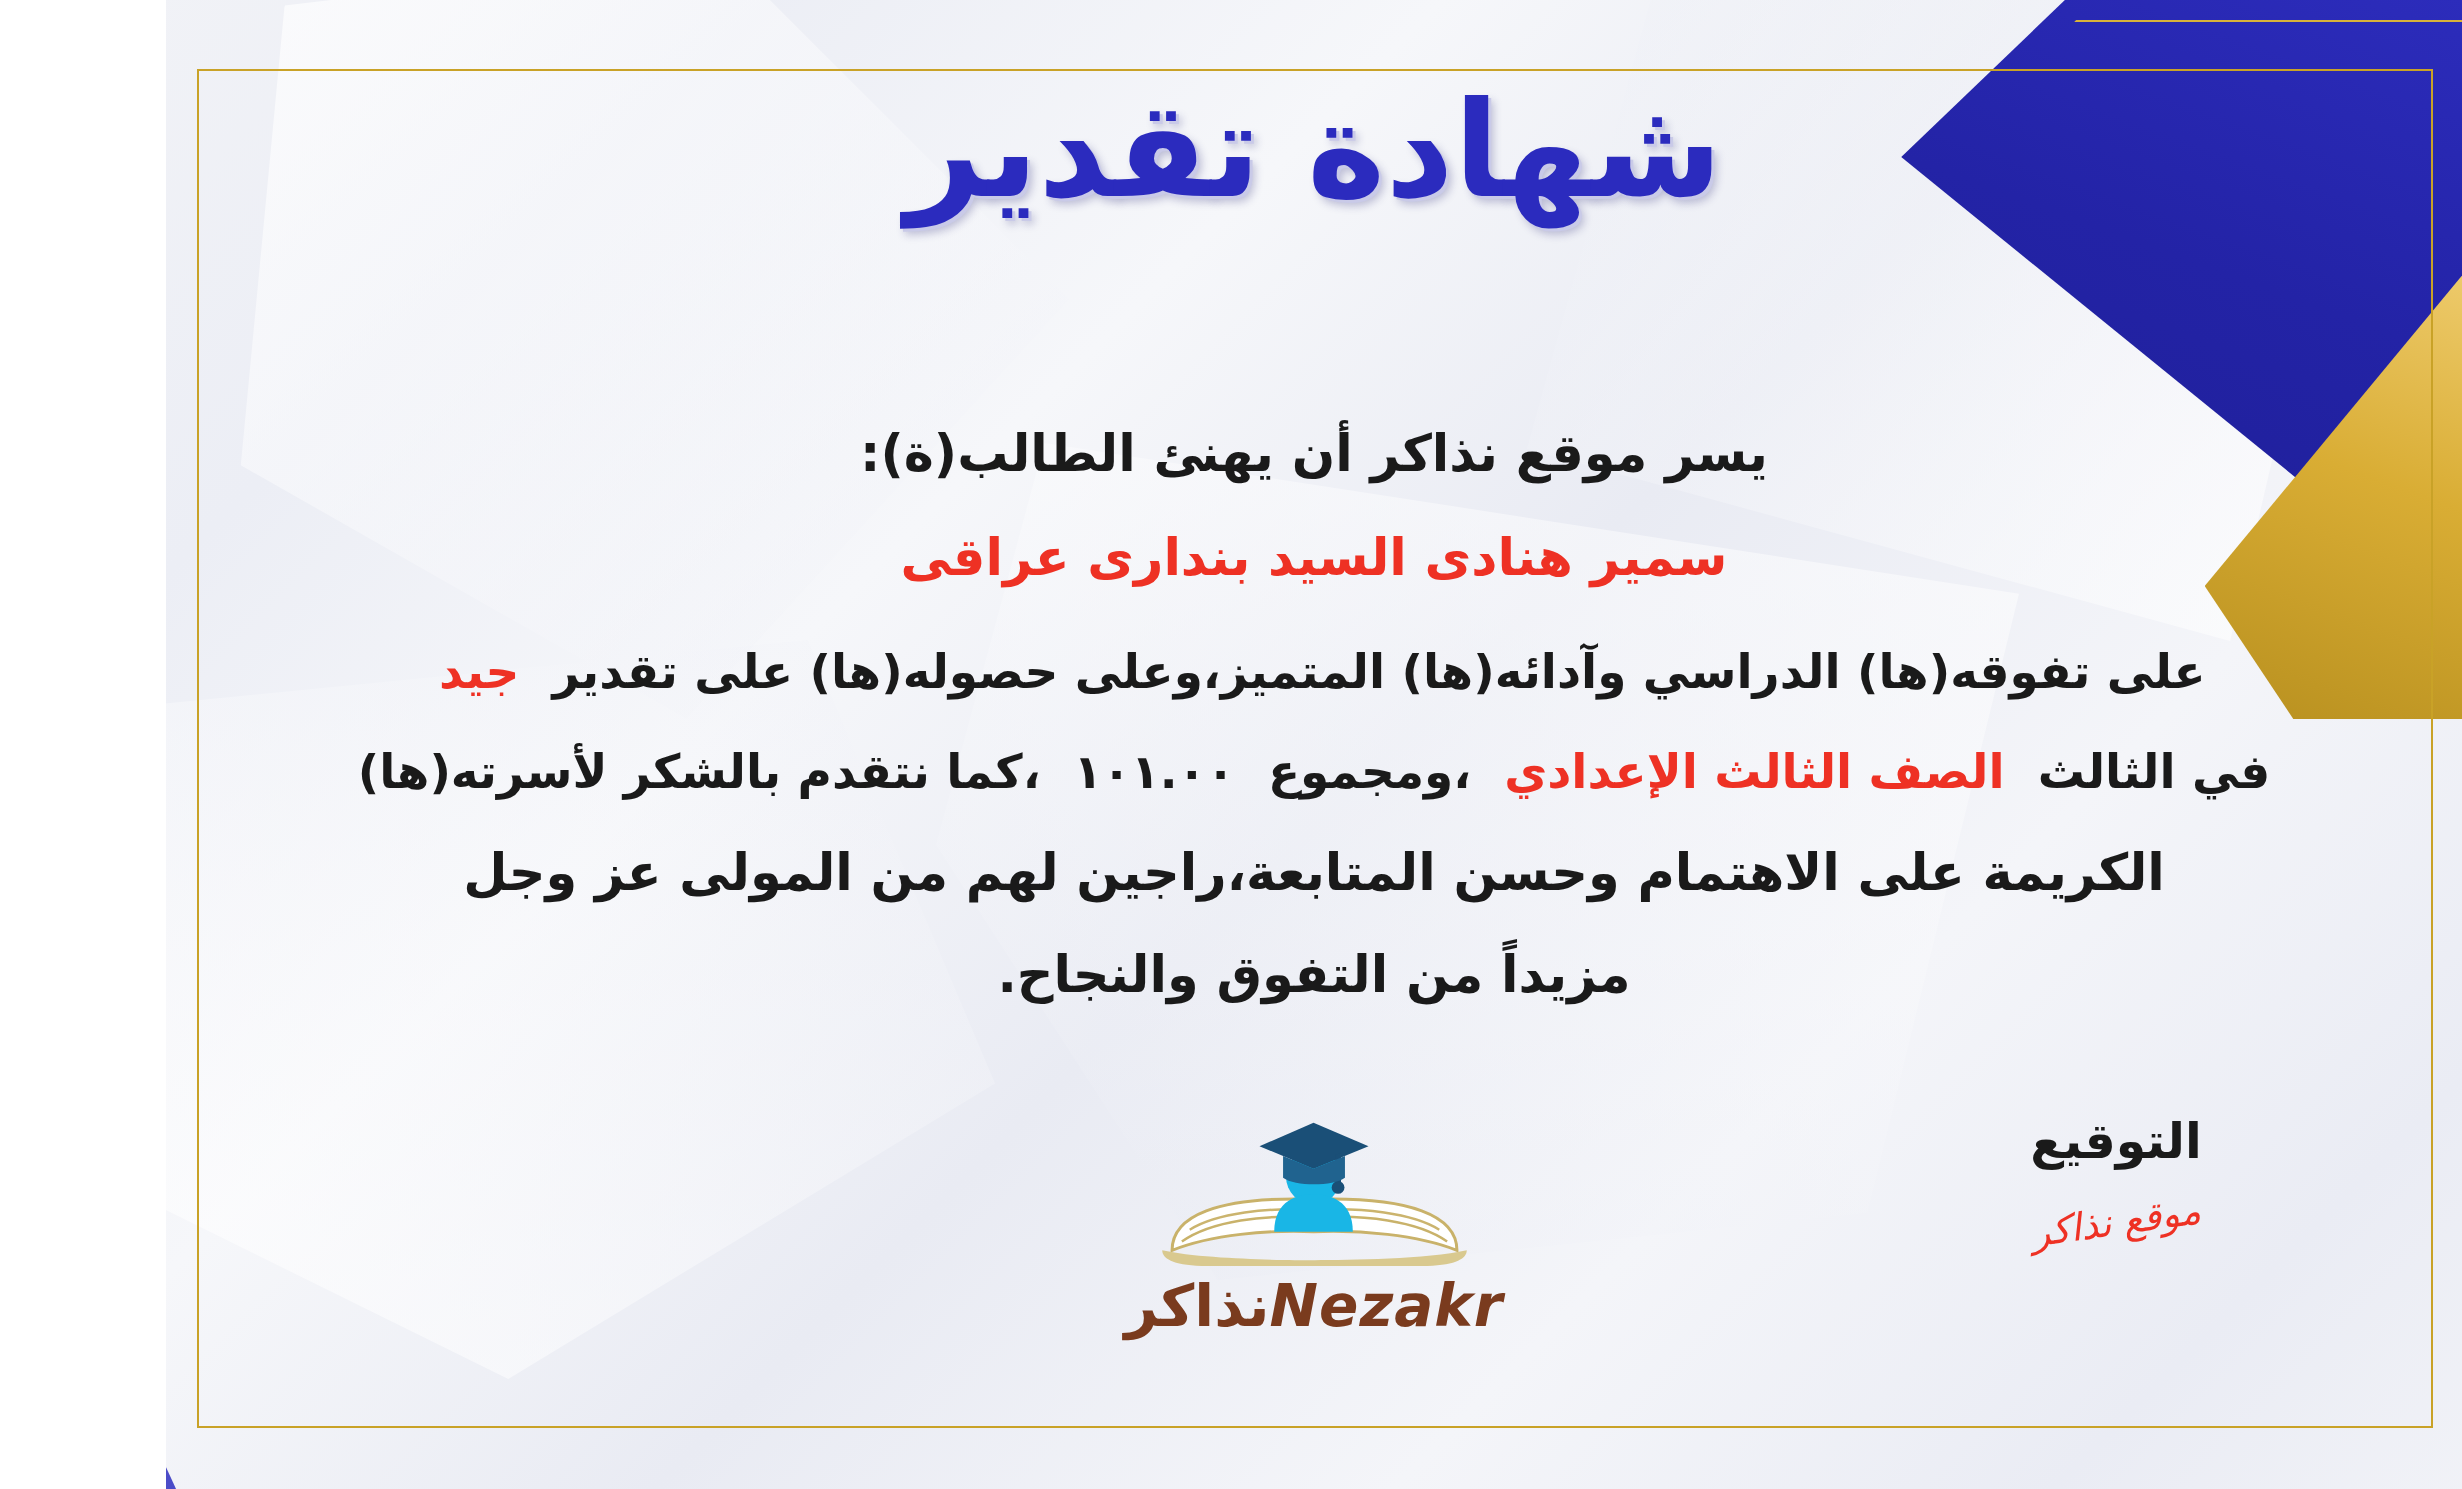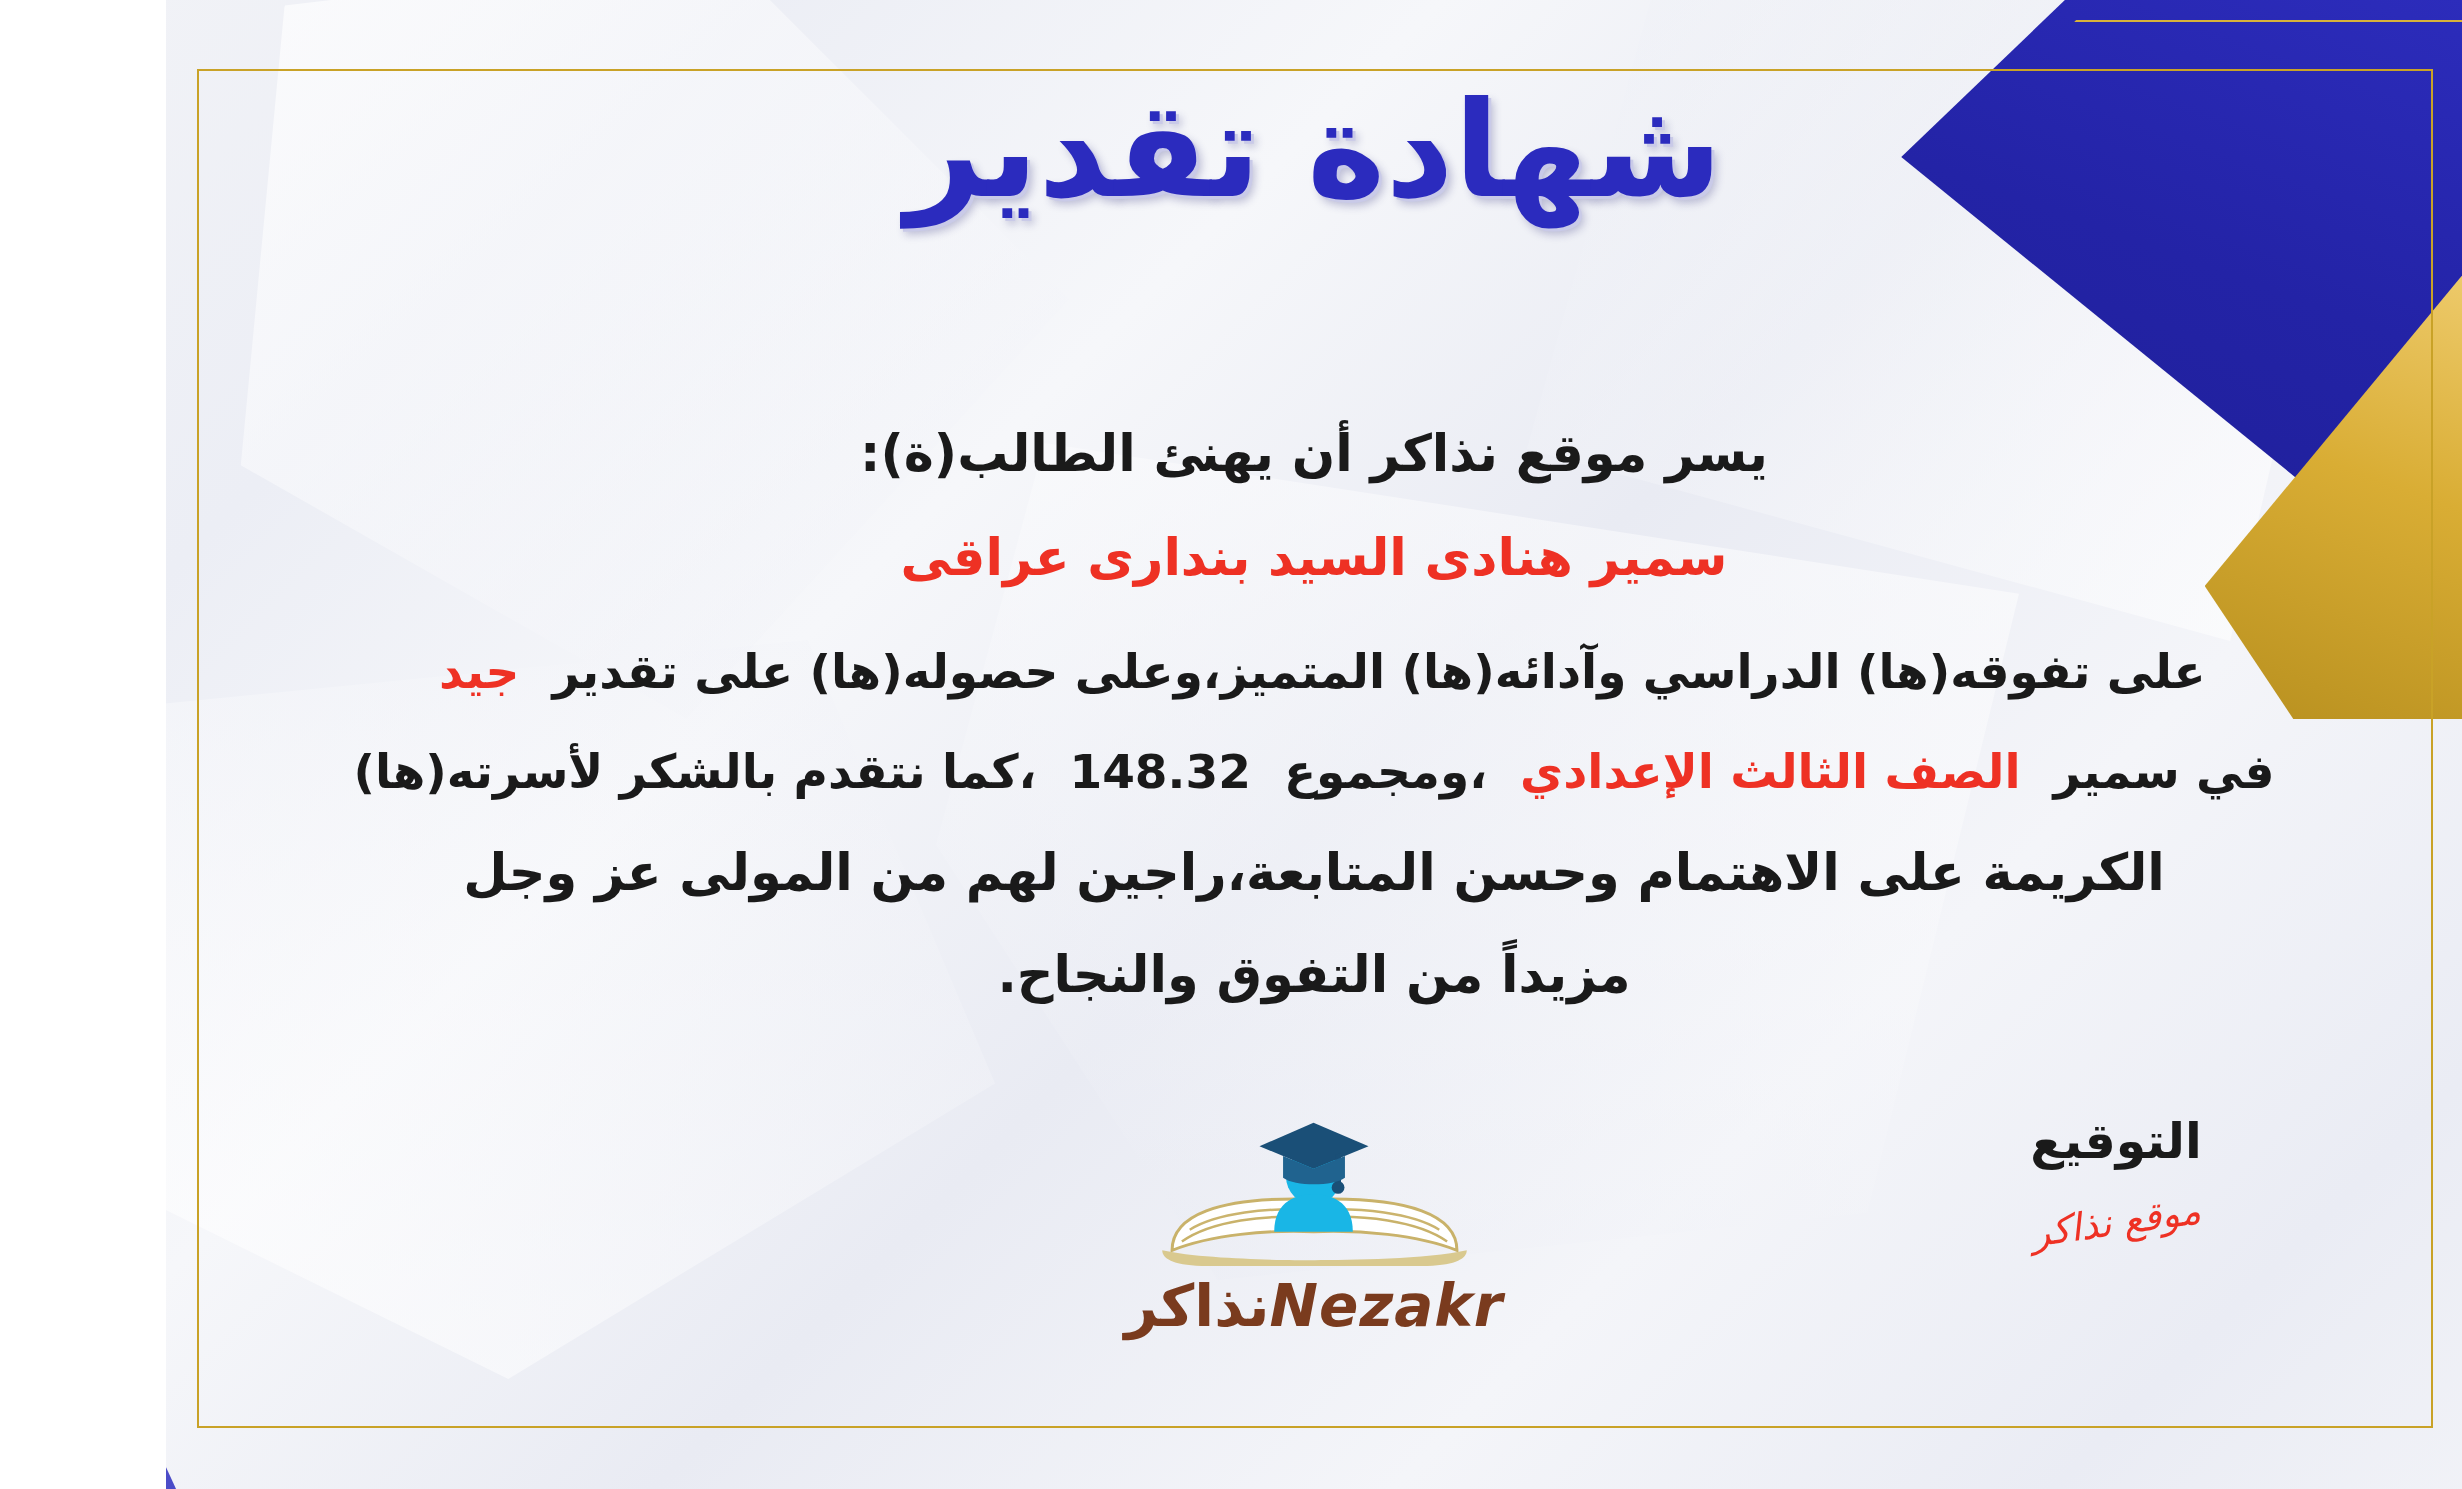--- a/index.html
+++ b/index.html
@@ -238,24 +238,24 @@
     <div class="line intro">يسر موقع نذاكر أن يهنئ الطالب(ة):</div>
 
     <div class="student-name">سمير هنادى السيد بندارى عراقى</div>
 
     <div class="line justified">
       <span>على تفوقه(ها) الدراسي وآدائه(ها) المتميز،وعلى حصوله(ها) على تقدير</span>
       <span class="red spaced">جيد</span>
     </div>
 
     <div class="line justified">
-      <span>في سمير</span>
+      <span>في الثالث</span>
       <span class="red spaced">الصف الثالث الإعدادي</span>
       <span>،ومجموع</span>
-      <span class="spaced">148.32</span>
+      <span class="spaced">١٠١.٠٠</span>
       <span>،كما نتقدم بالشكر لأسرته(ها)</span>
     </div>
 
     <div class="line">الكريمة على الاهتمام وحسن المتابعة،راجين لهم من المولى عز وجل</div>
     <div class="line">مزيداً من التفوق والنجاح.</div>
   </div>
 
   <div class="signature-block">
     <div class="signature-label">التوقيع</div>
     <div class="signature-script">موقع نذاكر</div>

